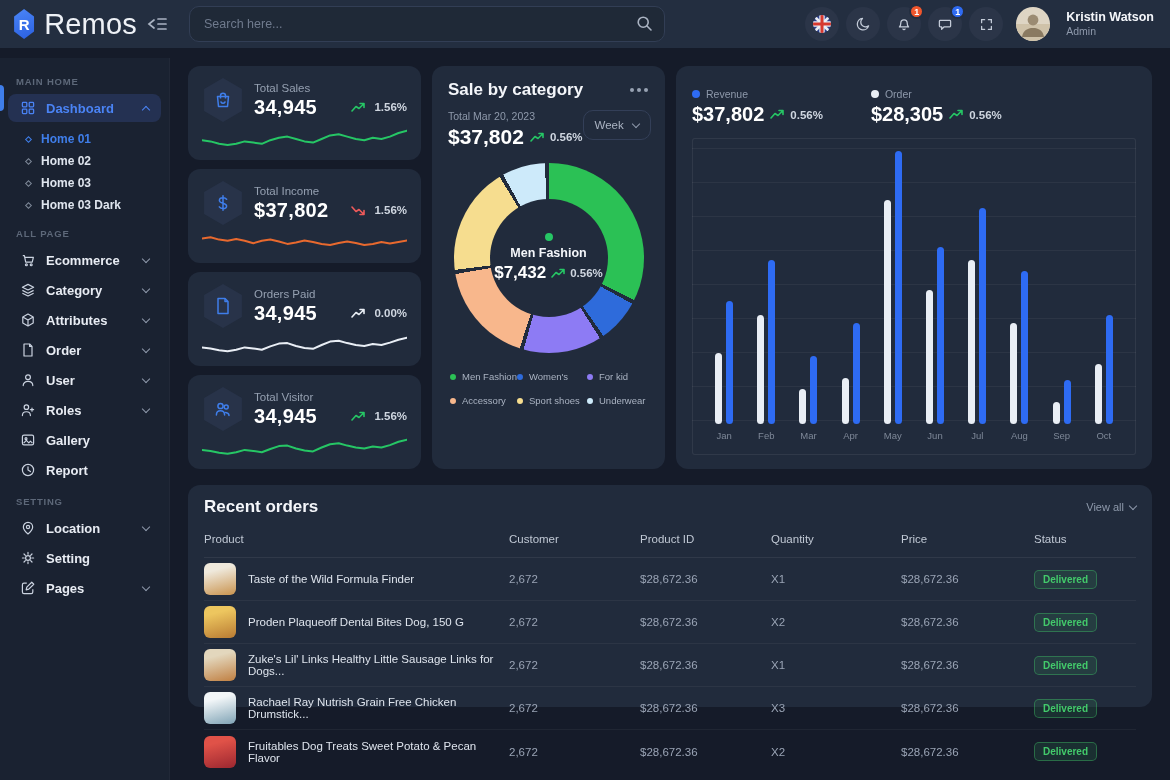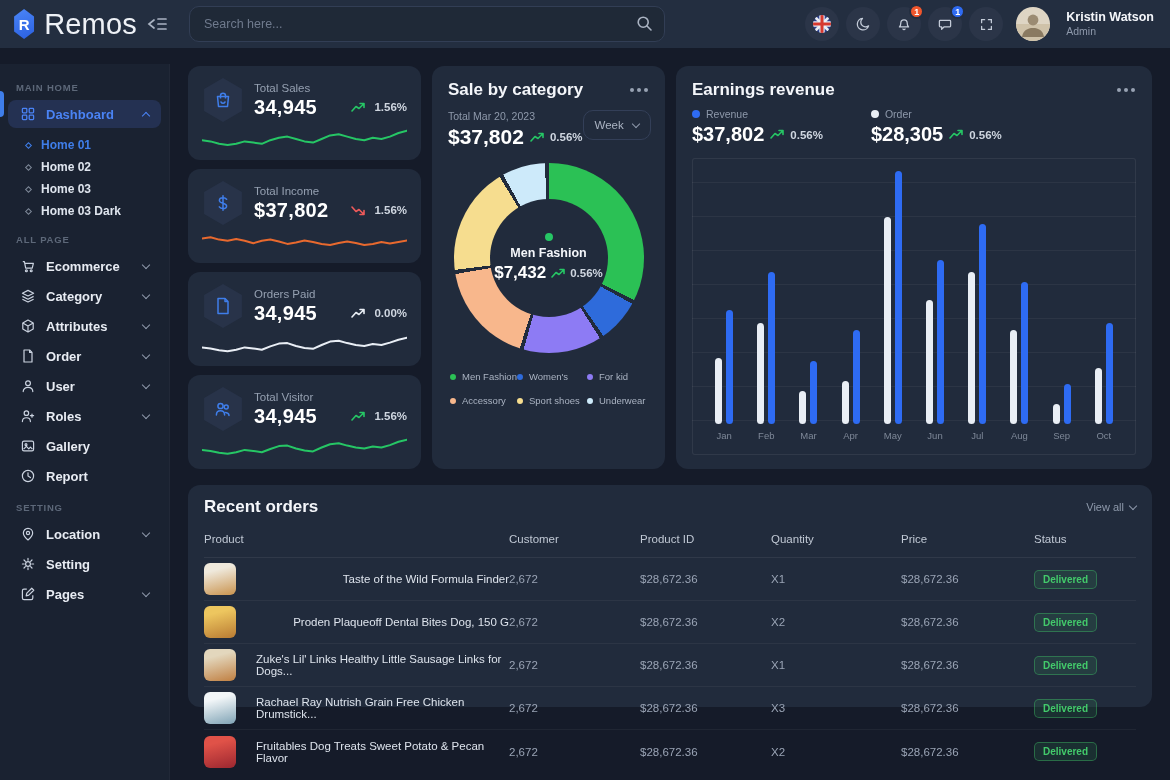--- a/index.html
+++ b/index.html
@@ -29,21 +29,21 @@
   .badge { position:absolute; top:-3px; right:-3px; min-width:15px; height:15px; border-radius:8px;
     font-size:9px; font-weight:bold; color:#fff; display:flex; align-items:center; justify-content:center;
     border:2px solid #232e40; padding:0 2px; }
   .badge.orange { background:#f0562c; }
   .badge.blue { background:#2f6bf2; }
   .avatar { width:34px; height:34px; border-radius:50%; overflow:hidden; margin-left:6px; flex:none; }
   .user-meta { margin-left:9px; line-height:1.25; }
   .user-name { font-size:12.5px; font-weight:bold; color:#f4f6fa; }
   .user-role { font-size:10.5px; color:#8e99ab; }
   
-  .sidebar { position:absolute; top:64px; left:0; bottom:0; width:170px; background:#1a2231;
+  .sidebar { position:absolute; top:58px; left:0; bottom:0; width:170px; background:#1a2231;
     border-right:1px solid rgba(255,255,255,.03); padding-top:6px; }
   .side-label { font-size:9.5px; font-weight:bold; letter-spacing:.8px; color:#5d6879; margin:12px 16px 7px; }
   .side-item { display:flex; align-items:center; gap:10px; padding:6px 12px; margin:0 8px 2px;
     border-radius:8px; font-size:13px; font-weight:600; color:#e8ecf3; cursor:pointer; }
   .side-item .si-icon { display:flex; color:#cbd3e0; }
   .side-item.active { background:#243152; color:#4a83f5; }
   .side-item.active .si-icon { color:#4a83f5; }
   .chev { width:6px; height:6px; border-right:1.5px solid #8e99ab; border-bottom:1.5px solid #8e99ab;
     margin-left:auto; }
   .chev.down { transform:rotate(45deg); margin-top:-3px; }
@@ -116,21 +116,21 @@
   .bar-label { height:18px; margin-top:6px; font-size:9.5px; color:#7e8898; }
   
   .orders-card { margin-top:16px; height:222px; padding:12px 16px 0; }
   .view-all { display:flex; align-items:center; gap:6px; font-size:11px; color:#8e99ab; cursor:pointer; }
   .view-all .chev { margin:0 0 2px; }
   .thead,.trow { display:grid; grid-template-columns:305px 131px 131px 130px 133px 1fr; align-items:center; }
   .thead { margin-top:8px; padding:8px 0 12px; font-size:11.5px; color:#c0c8d4;
     border-bottom:1px solid rgba(255,255,255,.07); }
   .trow { height:43px; border-bottom:1px solid rgba(255,255,255,.05); font-size:11.5px; color:#9aa4b5; }
   .trow:last-child { border-bottom:none; }
-  .prod-cell { display:flex; align-items:center; gap:20px;justify-content:space-between; }
+  .prod-cell { display:flex; align-items:center; gap:12px; }
   .thumb { width:32px; height:32px; border-radius:6px; flex:none; }
   .prod-name { font-size:11.5px; color:#dde3ec; }
   .status-badge { display:inline-block; font-size:10px; font-weight:600; color:#43ca6b;
     background:rgba(66,200,105,.12); border:1px solid rgba(66,200,105,.4); border-radius:5px;
     padding:3px 8px; }
   svg { display:block; }
 </style>
 </head>
 <body>
 
@@ -535,24 +535,20 @@
             <span class="legend-txt">Sport shoes</span>
           </span>
         <span class="legend-item">
             <span class="legend-ring" style="border-color: rgb(205, 234, 250);"></span>
             <span class="legend-txt">Underwear</span>
           </span>
       </div>
     </div>
 
     <div class="card earn-card">
-      <div class="card-head">
-        <span class="card-title">Earnings revenue</span>
-        <span class="dots"></span>
-      </div>
       <div class="earn-legend">
         <div>
           <div class="earn-top">
               <span class="earn-dot" style="background: rgb(46, 107, 243);"></span>
               <span class="earn-name">Revenue</span>
             </div>
           <div class="earn-val-row">
               <span class="earn-val">$37,802</span>
               <span class="trend">
                 <svg width="14" height="11" viewBox="0 0 14 11" fill="none">

